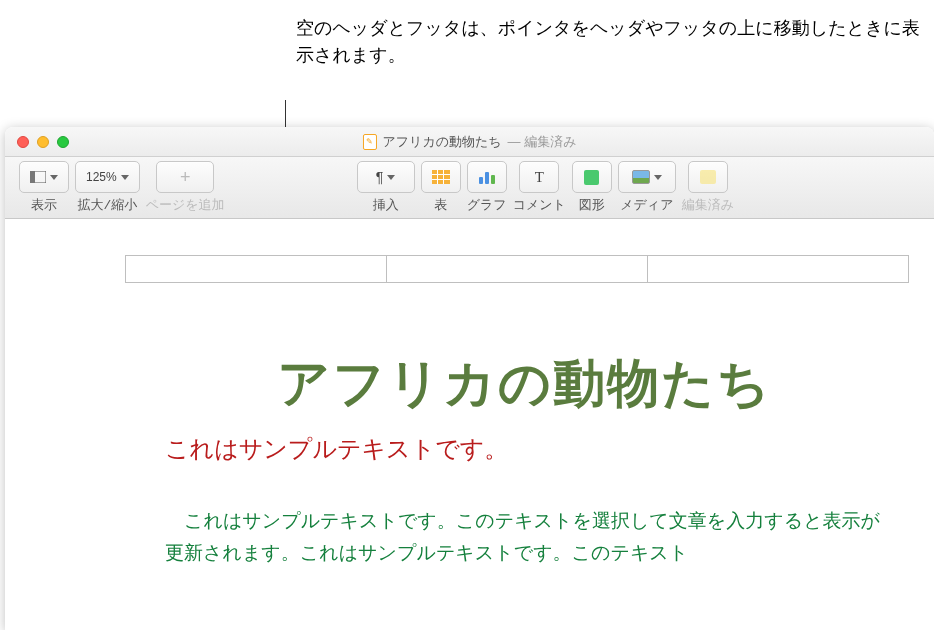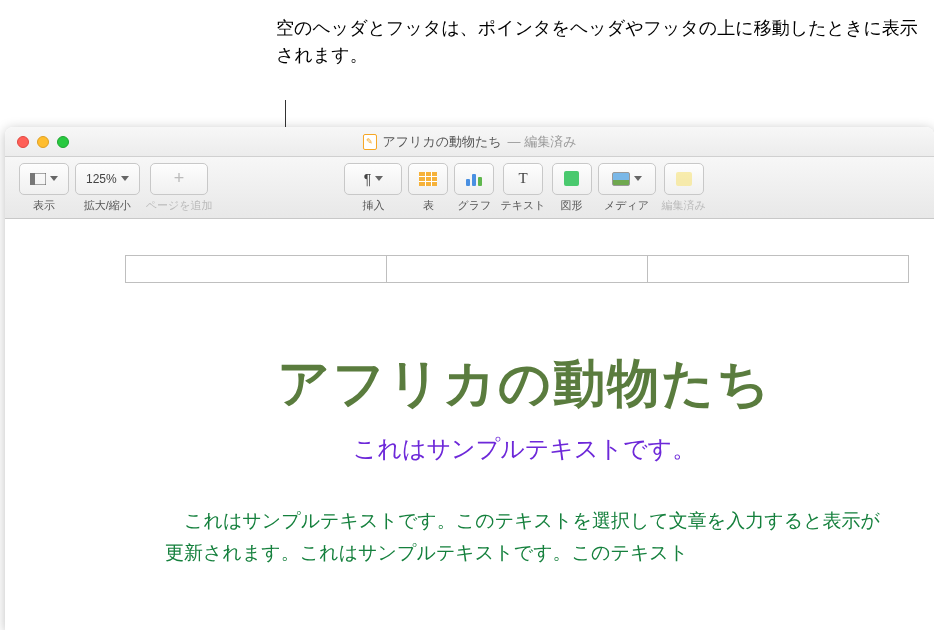--- a/index.html
+++ b/index.html
@@ -11,21 +11,21 @@
       font-family: -apple-system, "Hiragino Sans", "Hiragino Kaku Gothic ProN", sans-serif;
       background: #fff;
       width: 934px;
       height: 630px;
       position: relative;
       overflow: hidden;
     }
     .callout-text {
       position: absolute;
       top: 15px;
-      left: 276px;
+      left: 296px;
       font-size: 18px;
       line-height: 1.5;
       color: #000;
     }
     .callout-line-v {
       position: absolute;
       left: 285px;
       top: 100px;
       width: 1px;
       height: 172px;
@@ -100,22 +100,23 @@
       padding: 0 14px;
       gap: 6px;
     }
     .tb-group {
       display: flex;
       flex-direction: column;
       align-items: center;
       gap: 3px;
     }
     .tb-label {
-      font-size: 11px;
+      font-size: 13px;
       color: #555;
+      font-family: Liberation Mono, monospace;
     }
     .tb-label.disabled {
       color: #bbb;
     }
     .tb-btn {
       height: 32px;
       background: linear-gradient(#fdfdfd, #f0f0f0);
       border: 1px solid #c8c8c8;
       border-radius: 5px;
       display: flex;
@@ -215,22 +216,22 @@
     .doc-title {
       font-size: 52px;
       font-weight: 700;
       color: #5a7c3e;
       text-align: center;
       letter-spacing: 2px;
       margin-bottom: 14px;
     }
     .doc-subtitle {
       font-size: 24px;
-      color: #6d28d9;
-      text-align: center;
+      color: #b91c1c;
+      text-align: left;
       margin-bottom: 40px;
     }
     .doc-body {
       font-size: 19px;
       color: #15803d;
       line-height: 1.7;
       text-indent: 1em;
     }
   </style>
 </head>
@@ -317,21 +318,21 @@
             <span></span>
           </span>
       </div>
       <div class="tb-label">グラフ</div>
     </div>
 
     <div class="tb-group">
       <div class="tb-btn">
         <span class="text-icon">T</span>
       </div>
-      <div class="tb-label">テキスト</div>
+      <div class="tb-label">コメント</div>
     </div>
 
     <div class="tb-group">
       <div class="tb-btn">
         <span class="shape-icon"></span>
       </div>
       <div class="tb-label">図形</div>
     </div>
 
     <div class="tb-group">

